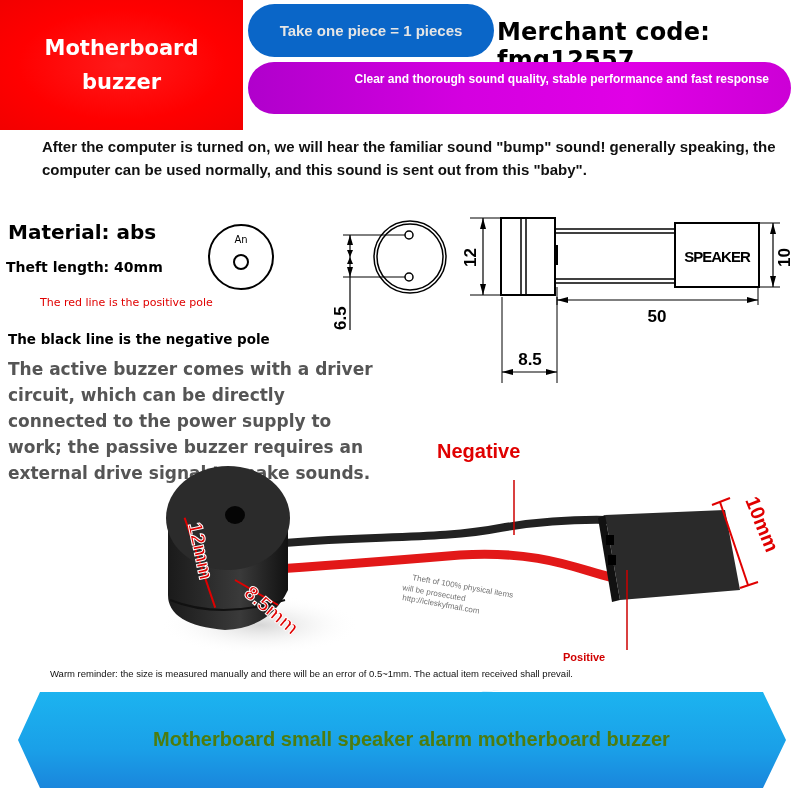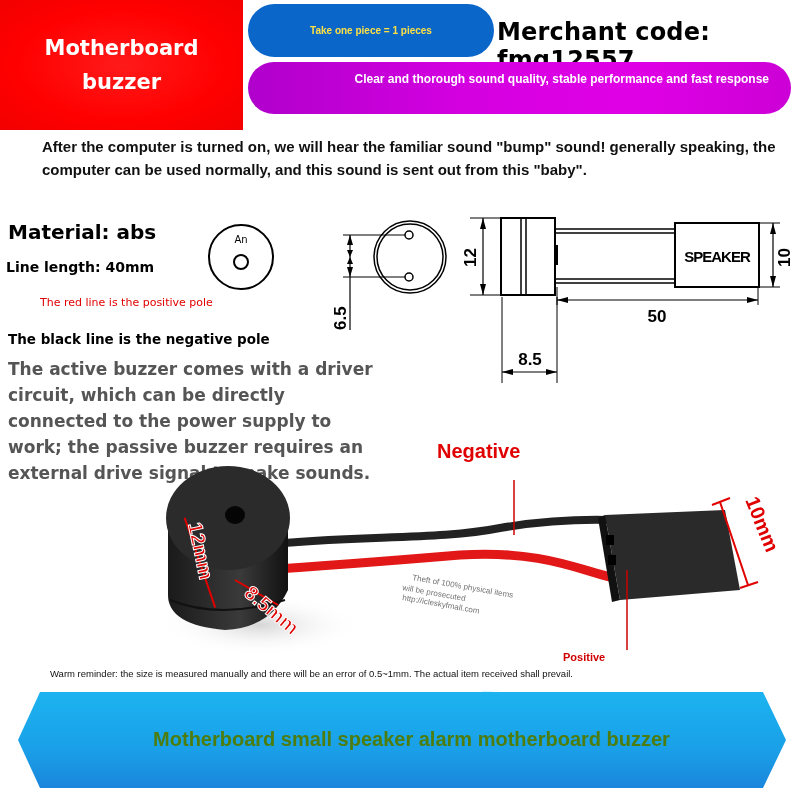--- a/index.html
+++ b/index.html
@@ -17,21 +17,21 @@
     #title-block span {
       color: #fff; font-weight: bold; font-size: 21px; line-height: 34px; white-space: pre-line;
       font-family: "DejaVu Sans", sans-serif;
     }
 
     #qty-pill {
       left: 248px; top: 4px; width: 246px; height: 53px;
       background: #0a66c8; border-radius: 27px;
       display: flex; align-items: center; justify-content: center;
     }
-    #qty-pill span { color: #fde047; font-weight: bold; font-size: 10px; font-family: "Liberation Sans", sans-serif; }
+    #qty-pill span { color: #e5e5e5; font-weight: bold; font-size: 15px; font-family: "Liberation Sans", sans-serif; }
 
     #merchant-code {
       left: 497px; top: 18px; font-size: 24px; font-weight: bold; letter-spacing: 0.2px;
       font-family: "DejaVu Sans", sans-serif;
     }
 
     #feature-pill {
       left: 248px; top: 62px; width: 543px; height: 52px;
       background: linear-gradient(90deg, #b000cc 0%, #d400e0 40%, #e000e6 70%, #cc00d6 100%);
       border-radius: 26px;
@@ -102,21 +102,21 @@
 
 <div id="merchant-code" class="abs">Merchant code: fmq12557</div>
 
 <div id="feature-pill" class="abs">
   <span>Clear and thorough sound quality, stable performance and fast response</span>
 </div>
 
 <div id="intro" class="abs">After the computer is turned on, we will hear the familiar sound "bump" sound! generally speaking, the computer can be used normally, and this sound is sent out from this "baby".</div>
 
 <div id="material" class="abs">Material: abs</div>
-<div id="line-length" class="abs">Line length: 40mm</div>
+<div id="line-length" class="abs">Theft length: 40mm</div>
 <div id="red-line-note" class="abs">The red line is the positive pole</div>
 <div id="black-line-note" class="abs">The black line is the negative pole</div>
 
 <div id="buzzer-explain" class="abs">The active buzzer comes with a driver circuit, which can be directly connected to the power supply to work; the passive buzzer requires an external drive signal to make sounds.</div>
 
 <svg id="diagram-svg" class="abs" width="600" height="180" viewBox="0 0 600 180">
 
   <g>
     <circle cx="41" cy="52" r="32" fill="none" stroke="#000" stroke-width="2"></circle>
     <text x="41" y="38" font-size="10" text-anchor="middle" font-family="DejaVu Sans, sans-serif">An</text>

